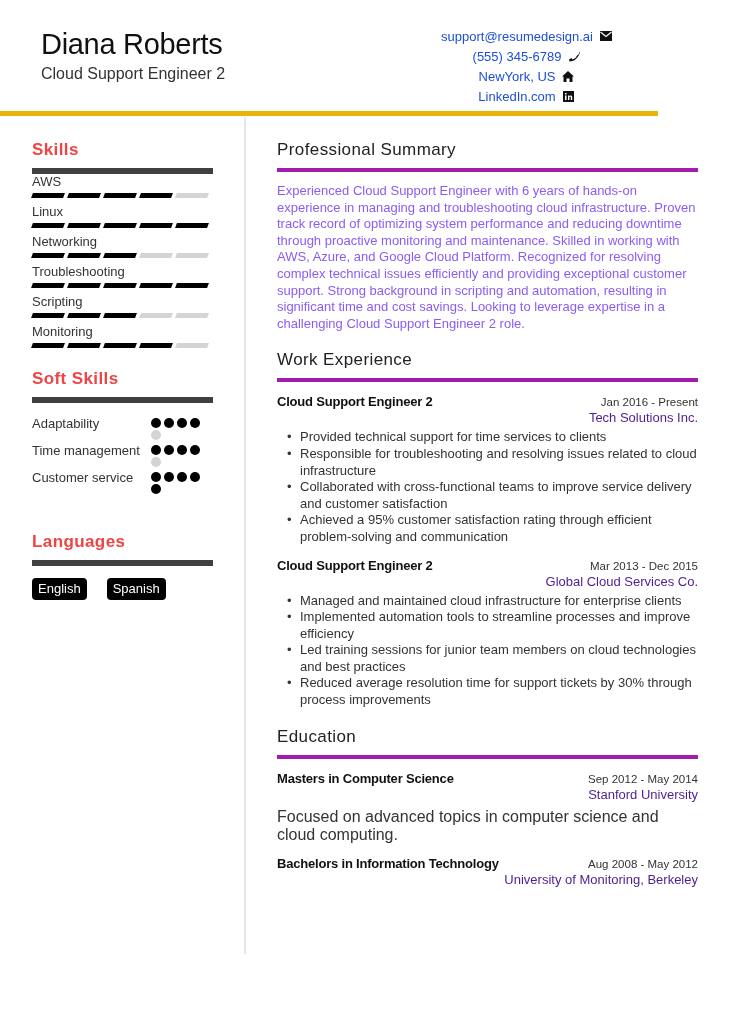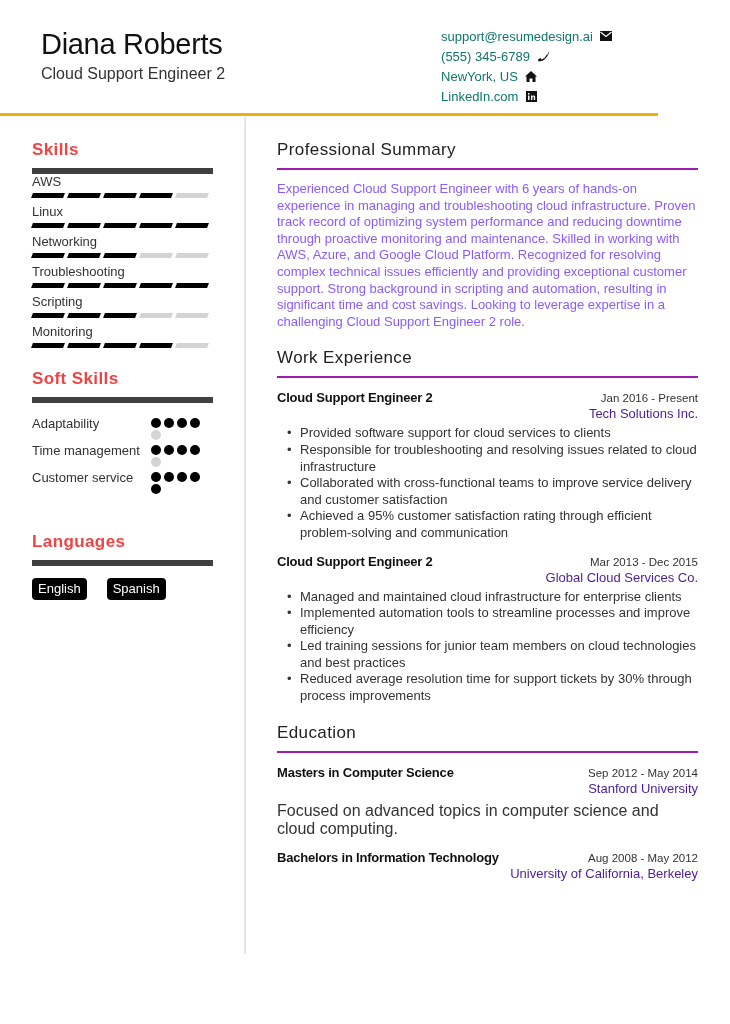--- a/index.html
+++ b/index.html
@@ -1,23 +1,23 @@
 <!DOCTYPE html>
 <html><head>
 <meta charset="utf-8">
 <style>
   * { box-sizing: border-box; margin: 0; padding: 0; }
   html, body { width: 730px; height: 1024px; background: #ffffff; overflow: hidden; }
   body { font-family: "Liberation Sans", "DejaVu Sans", sans-serif; color: #222; position: relative; }
 
-  .header { position: absolute; left: 0; top: 0; width: 658px; height: 116px; border-bottom: 3px solid #eab308; }
+  .header { position: absolute; left: 0; top: 0; width: 658px; height: 116px; border-bottom: 5px solid #eab308; }
   .name { position: absolute; left: 41px; top: 28px; font-size: 29px; font-weight: 400; color: #111; letter-spacing: -0.3px; }
   .title { position: absolute; left: 41px; top: 65px; font-size: 16px; color: #333; }
   .contacts { position: absolute; right: 46px; top: 26px; text-align: right; }
-  .contact { display: flex; justify-content: flex-start; align-items: center; height: 20px; font-size: 13px; color: #0f766e; }
+  .contact { display: flex; justify-content: center; align-items: center; height: 20px; font-size: 13px; color: #1d4ed8; }
   .contact .ico { width: 12px; height: 12px; margin-left: 7px; display: inline-flex; align-items: center; justify-content: center; }
 
   .divider-v { position: absolute; left: 244px; top: 117px; width: 2px; height: 837px; background: #e6e6e6; }
 
   .left { position: absolute; left: 32px; top: 140px; width: 181px; }
   .sec-title { font-size: 17px; font-weight: 700; color: #ef4444; letter-spacing: 0.4px; padding-bottom: 8px; border-bottom: 6px solid #404040; }
   .skills { }
   .skill { height: 30px; }
   .skill-name { font-size: 13px; color: #333; line-height: 16px; }
   .bars { display: flex; gap: 4px; margin-top: 3px; }
@@ -31,21 +31,21 @@
   .dots { width: 52px; display: flex; flex-wrap: wrap; gap: 2px 3px; padding-top: 3px; }
   .dot { width: 10px; height: 10px; border-radius: 50%; background: #d4d4d4; }
   .dot.on { background: #000; }
 
   .langs { margin-top: 38px; }
   .lang-list { display: flex; gap: 20px; margin-top: 12px; }
   .chip { background: #000; color: #fff; font-size: 13px; padding: 3px 6px; border-radius: 4px; line-height: 16px; }
 
   .right { position: absolute; left: 277px; top: 140px; width: 421px; }
   .r-section { margin-bottom: 18px; }
-  .r-title { font-size: 17px; color: #222; letter-spacing: 0.4px; padding-bottom: 8px; border-bottom: 2px solid #a21caf; }
+  .r-title { font-size: 17px; color: #222; letter-spacing: 0.4px; padding-bottom: 8px; border-bottom: 4px solid #a21caf; }
   .summary { margin-top: 11px; font-size: 13px; line-height: 16.6px; color: #8b5cf6; }
   .job { margin-top: 12px; }
   .job-head { display: flex; justify-content: space-between; align-items: baseline; }
   .job-title { font-size: 13px; font-weight: 700; color: #111; letter-spacing: -0.2px; }
   .job-date { font-size: 11.5px; color: #333; }
   .job-org { font-size: 13px; color: #4c1d95; margin-top: 1px; text-align: right; }
   .bullets { margin-top: 4px; padding-left: 23px; list-style: none; }
   .bullets li { font-size: 13px; line-height: 16.6px; color: #333; position: relative; }
   .bullets li::before { content: "•"; position: absolute; left: -13px; top: 0; color: #333; }
   .edu-desc { font-size: 16px; color: #333; margin-top: 6px; }
@@ -219,21 +219,21 @@
   <div class="r-section">
     <div class="r-title">Work Experience</div>
     <div id="jobs-list">
         <div class="job">
           <div class="job-head">
             <div class="job-title">Cloud Support Engineer 2</div>
             <div class="job-date">Jan 2016 - Present</div>
           </div>
           <div class="job-org">Tech Solutions Inc.</div>
           <ul class="bullets">
-            <li>Provided software support for cloud services to clients</li>
+            <li>Provided technical support for time services to clients</li>
             <li>Responsible for troubleshooting and resolving issues related to cloud infrastructure</li>
             <li>Collaborated with cross-functional teams to improve service delivery and customer satisfaction</li>
             <li>Achieved a 95% customer satisfaction rating through efficient problem-solving and communication</li>
           </ul>
         </div>
         <div class="job">
           <div class="job-head">
             <div class="job-title">Cloud Support Engineer 2</div>
             <div class="job-date">Mar 2013 - Dec 2015</div>
           </div>
@@ -257,17 +257,17 @@
             <div class="job-date">Sep 2012 - May 2014</div>
           </div>
           <div class="job-org">Stanford University</div>
           <div class="edu-desc">Focused on advanced topics in computer science and cloud computing.</div>
         </div>
         <div class="job">
           <div class="job-head">
             <div class="job-title">Bachelors in Information Technology</div>
             <div class="job-date">Aug 2008 - May 2012</div>
           </div>
-          <div class="job-org">University of California, Berkeley</div>
+          <div class="job-org">University of Monitoring, Berkeley</div>
         </div>
       </div>
   </div>
 </div>
 
 </body></html>

